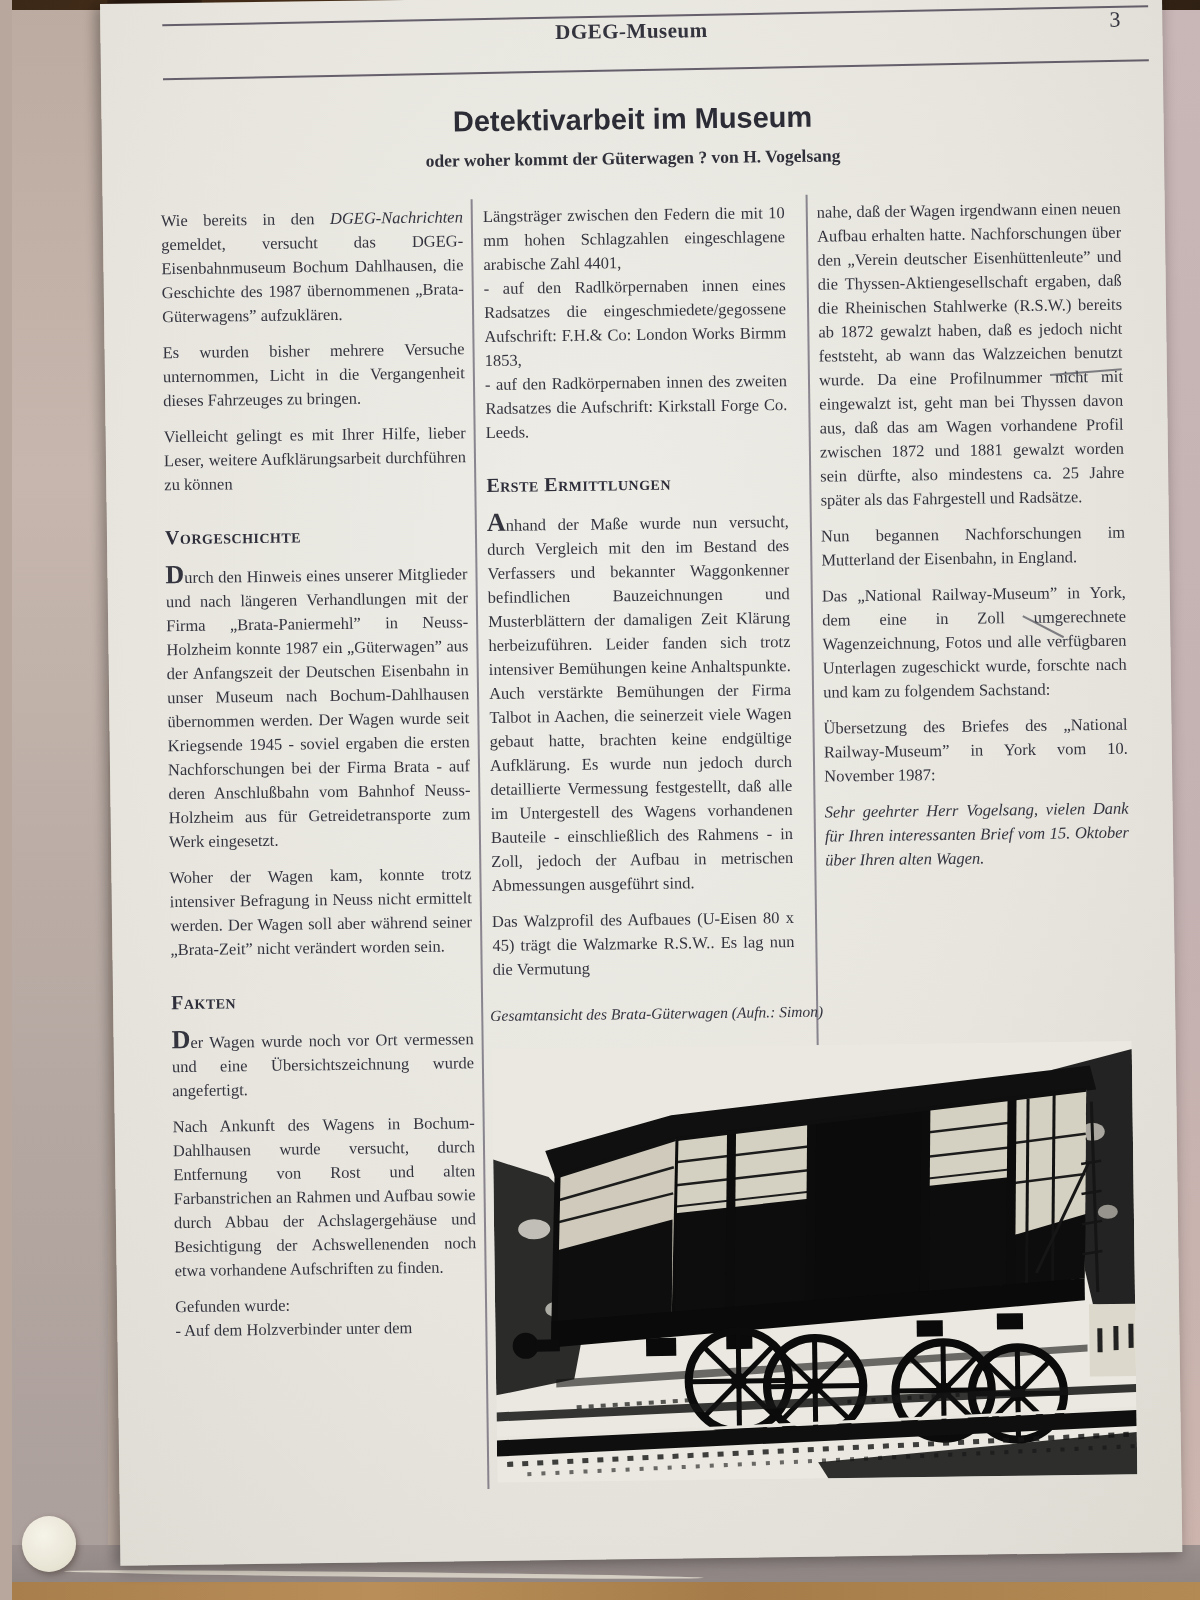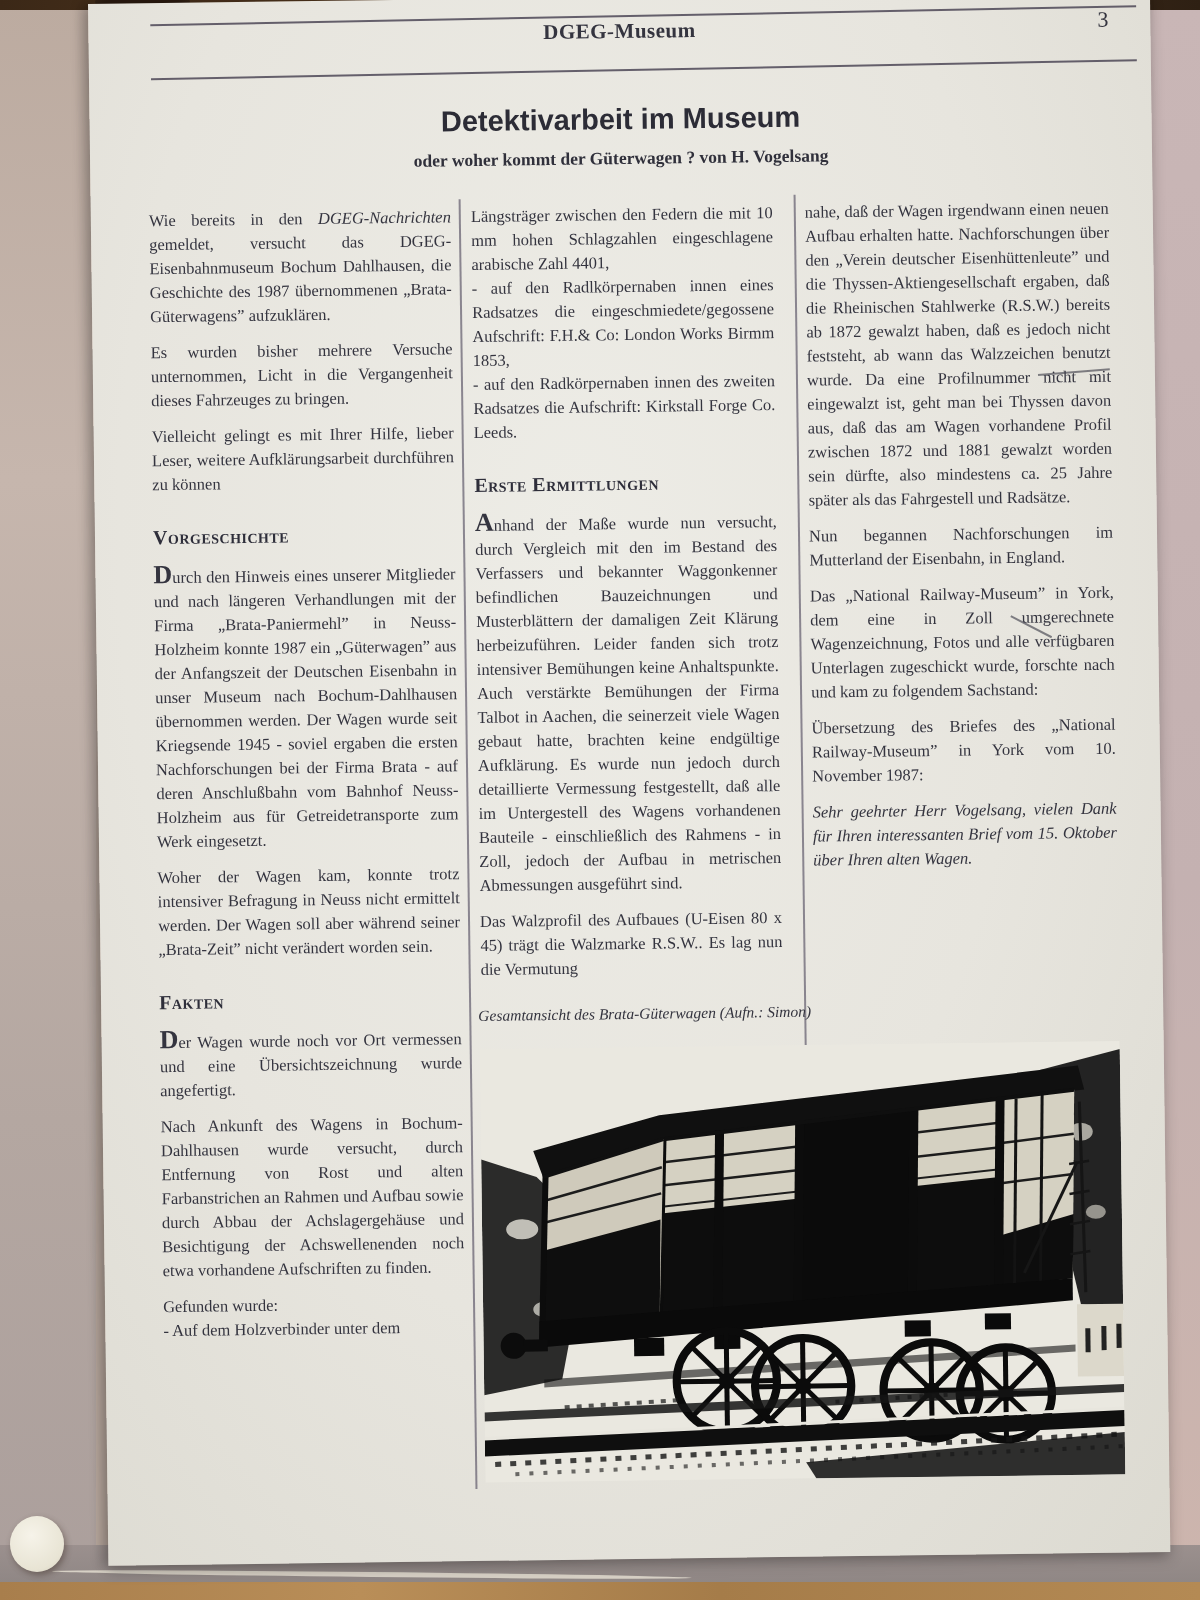--- a/index.html
+++ b/index.html
@@ -2,21 +2,21 @@
 <html><head>
 <meta charset="utf-8">
 <style>
   html,body{margin:0;padding:0;}
   body{
     width:1200px;height:1600px;overflow:hidden;
     font-family:"Liberation Serif", serif;
     background:#b7a79d;
     position:relative;
   }
-  .scene{position:absolute;inset:0;}
+  .scene{position:absolute;inset:0;margin-left:12px;}
   
   .wood-top{position:absolute;left:0;top:0;width:1200px;height:10px;
     background:linear-gradient(90deg,#3b2817,#55381f 35%,#46301f 70%,#2e2013);}
   .magnet-dark{position:absolute;left:95px;top:-12px;width:95px;height:28px;border-radius:50%;
     background:radial-gradient(ellipse at 50% 60%,#2a1a10 55%,#43301e);}
   .sleeve-left{position:absolute;left:0;top:0;width:96px;height:1600px;
     background:linear-gradient(180deg,#bcaba0 0%,#c6b6ad 30%,#b4a7a1 70%,#ab9f9c 100%);}
   .sleeve-right{position:absolute;right:0;top:0;width:54px;height:1600px;
     background:linear-gradient(180deg,#c9b6b6 0%,#c4b1b1 55%,#cdb5ad 100%);}
   .sleeve-bottom{position:absolute;left:0;top:1545px;width:1200px;height:45px;

